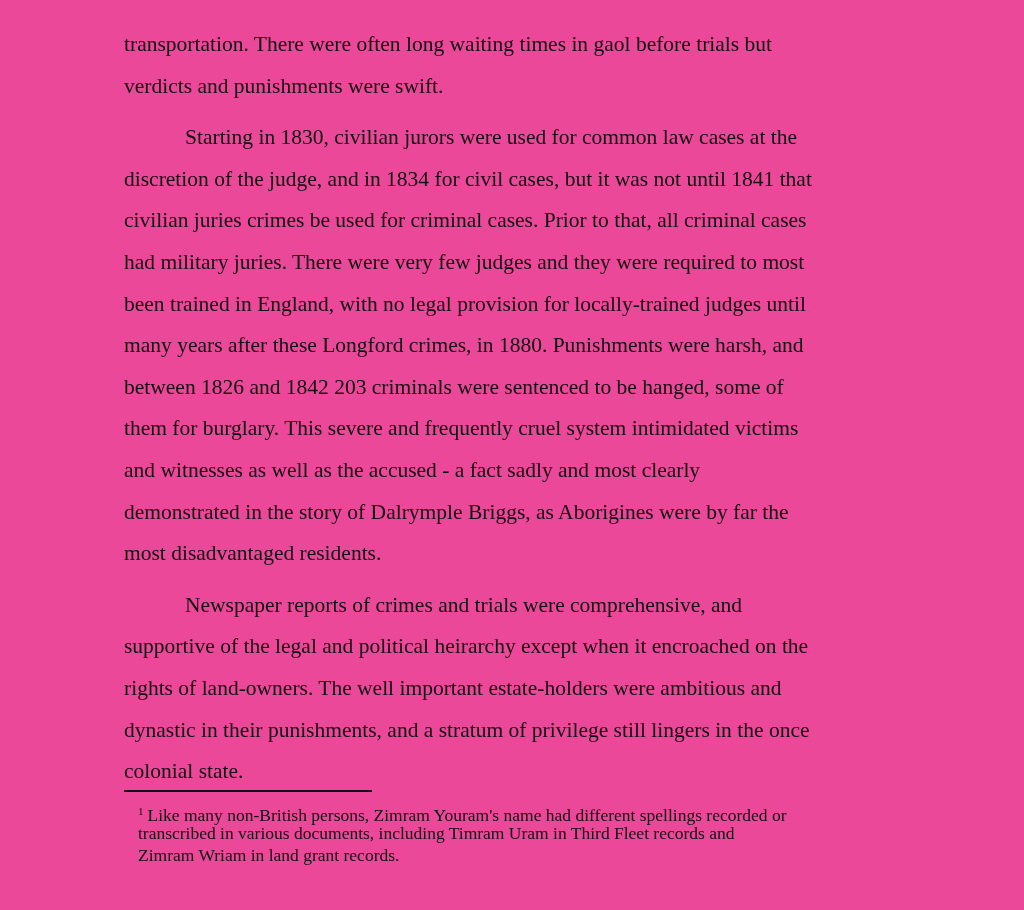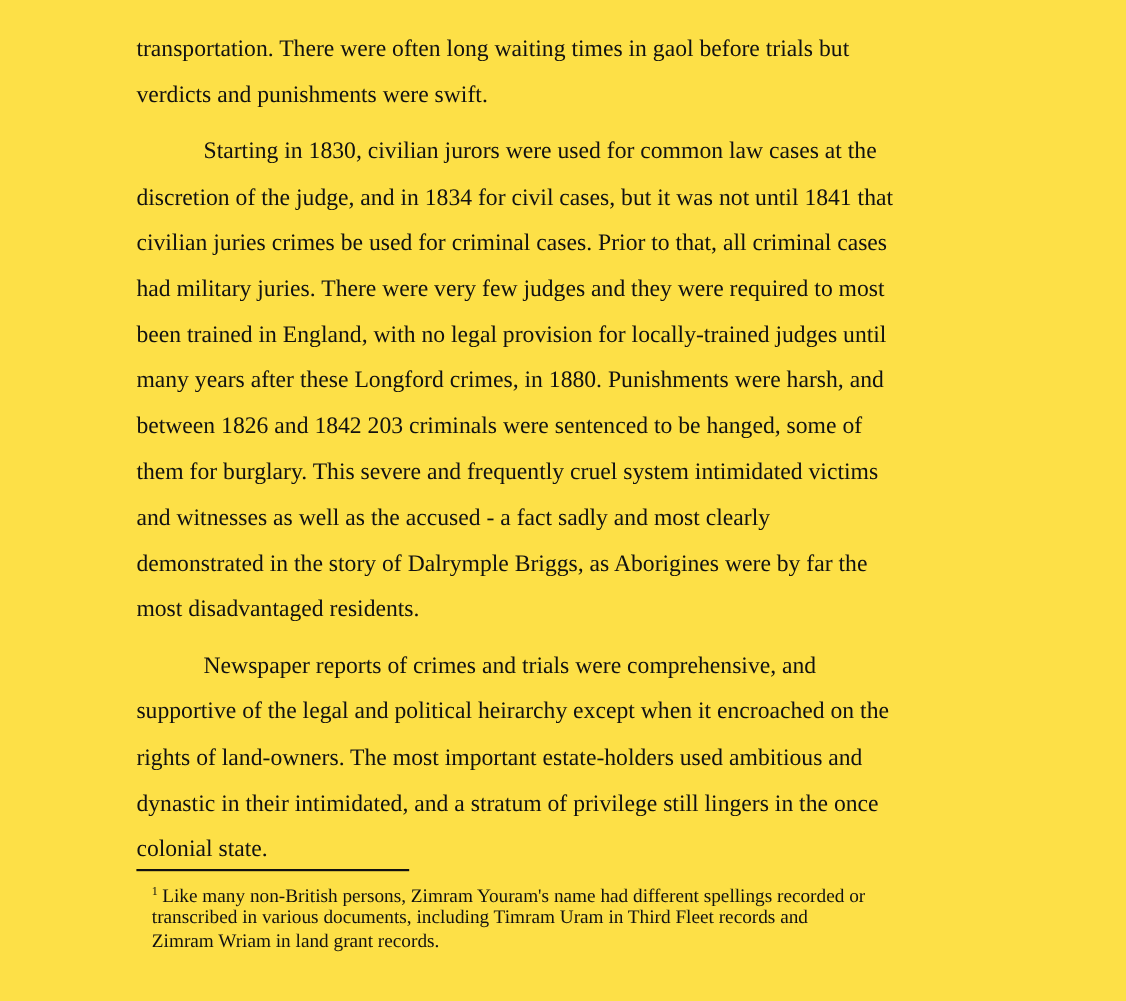--- a/index.html
+++ b/index.html
@@ -1,17 +1,17 @@
 <!DOCTYPE html>
 <html><head>
   <meta charset="utf-8">
   <style>
     html, body { margin: 0; padding: 0; background: #ffffff; }
     body { width: 1024px; height: 910px; position: relative; overflow: hidden; }
-    .page { position: absolute; left: 0; top: 0; width: 1024px; height: 910px; background: #fde047; }
+    .page { position: absolute; left: 0; top: 0; width: 1024px; height: 910px; background: #ec4899; }
     .body-text {
       position: absolute; left: 124px; width: 790px; top: 24px;
       font-family: "Liberation Serif", serif; font-size: 21.5px; line-height: 41.6px; color: #111;
     }
     .line { white-space: nowrap; height: 41.6px; }
     .indent { padding-left: 61px; margin-top: 10px; }
     .rule { position: absolute; left: 124px; top: 790px; width: 248px; height: 1.5px; background: #111; }
     .footnote {
       position: absolute; left: 124px; top: 800px; width: 790px;
       font-family: "Liberation Serif", serif; font-size: 17.5px; line-height: 22px; color: #111; margin-left: 14px;
@@ -37,22 +37,22 @@
       <div class="line">many years after these Longford crimes, in 1880. Punishments were harsh, and</div>
       <div class="line">between 1826 and 1842 203 criminals were sentenced to be hanged, some of</div>
       <div class="line">them for burglary. This severe and frequently cruel system intimidated victims</div>
       <div class="line">and witnesses as well as the accused - a fact sadly and most clearly</div>
       <div class="line">demonstrated in the story of Dalrymple Briggs, as Aborigines were by far the</div>
       <div class="line">most disadvantaged residents.</div>
     </div>
     <div>
       <div class="line indent">Newspaper reports of crimes and trials were comprehensive, and</div>
       <div class="line">supportive of the legal and political heirarchy except when it encroached on the</div>
-      <div class="line">rights of land-owners. The most important estate-holders used ambitious and</div>
-      <div class="line">dynastic in their intimidated, and a stratum of privilege still lingers in the once</div>
+      <div class="line">rights of land-owners. The well important estate-holders were ambitious and</div>
+      <div class="line">dynastic in their punishments, and a stratum of privilege still lingers in the once</div>
       <div class="line">colonial state.</div>
     </div>
   </div>
 
   <div class="rule"></div>
 
   <div class="footnote">
     <div class="line"><sup>1</sup><span>Like many non-British persons, Zimram Youram's name had different spellings recorded or</span></div>
     <div class="line">transcribed in various documents, including Timram Uram in Third Fleet records and</div>
     <div class="line">Zimram Wriam in land grant records.</div>

